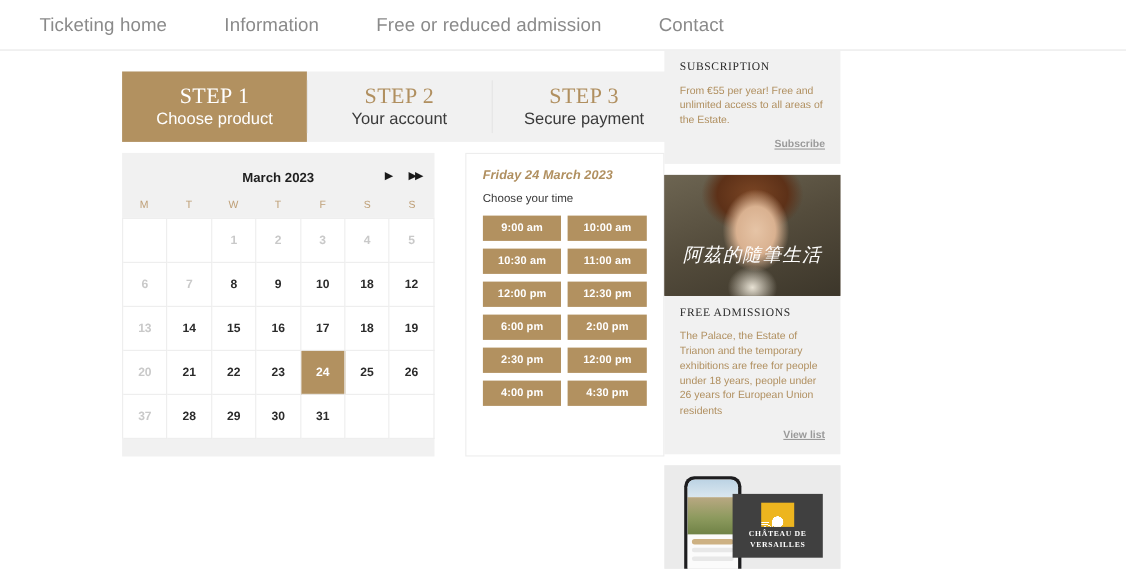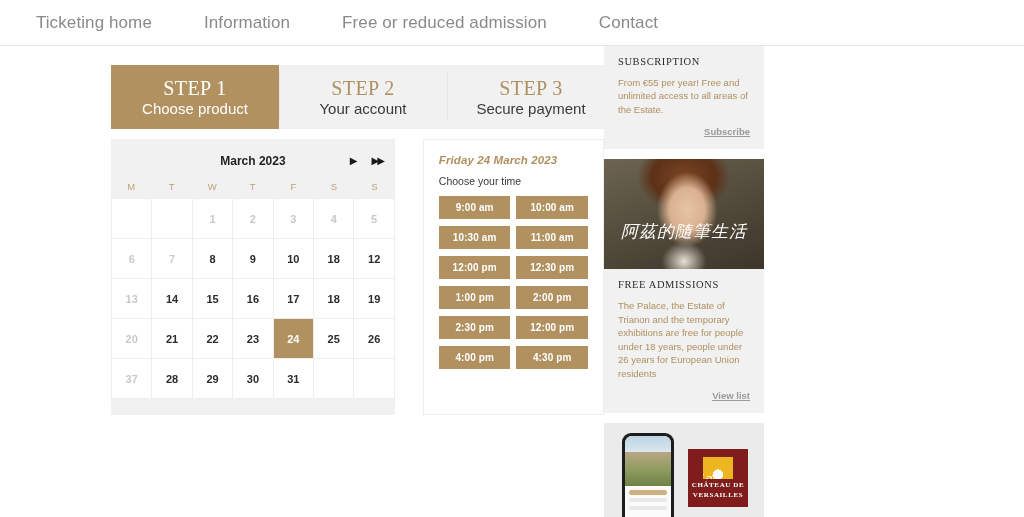--- a/index.html
+++ b/index.html
@@ -315,22 +315,22 @@
     height: 5px; border-radius: 3px;
     background: #cdb183; margin-bottom: 3px;
   }
   .phone .line {
     height: 4px; border-radius: 2px;
     background: #e8e8e8; margin-bottom: 4px;
   }
   .logo {
     position: absolute;
     right: 16px; top: 26px;
-    width: 60px; height: 58px;
-    background: #7f1d1d;
+    width: 82px; height: 58px;
+    background: #404040;
     display: flex;
     flex-direction: column;
     align-items: center;
     justify-content: center;
     gap: 2px;
   }
   .logo .sun {
     width: 30px; height: 22px;
     background:
       radial-gradient(circle at 50% 80%, #fff 0 22%, rgba(255,255,255,0) 23%),
@@ -442,21 +442,21 @@
       <div class="times">
         <h3>Friday 24 March 2023</h3>
         <div class="hint">Choose your time</div>
         <div class="slot-grid" id="slot-grid">
             <div class="slot">9:00 am</div>
             <div class="slot">10:00 am</div>
             <div class="slot">10:30 am</div>
             <div class="slot">11:00 am</div>
             <div class="slot">12:00 pm</div>
             <div class="slot">12:30 pm</div>
-            <div class="slot">1:00 pm</div>
+            <div class="slot">6:00 pm</div>
             <div class="slot">2:00 pm</div>
             <div class="slot">2:30 pm</div>
             <div class="slot">12:00 pm</div>
             <div class="slot">4:00 pm</div>
             <div class="slot">4:30 pm</div>
           </div>
       </div>
 
     </div>
   </div>

